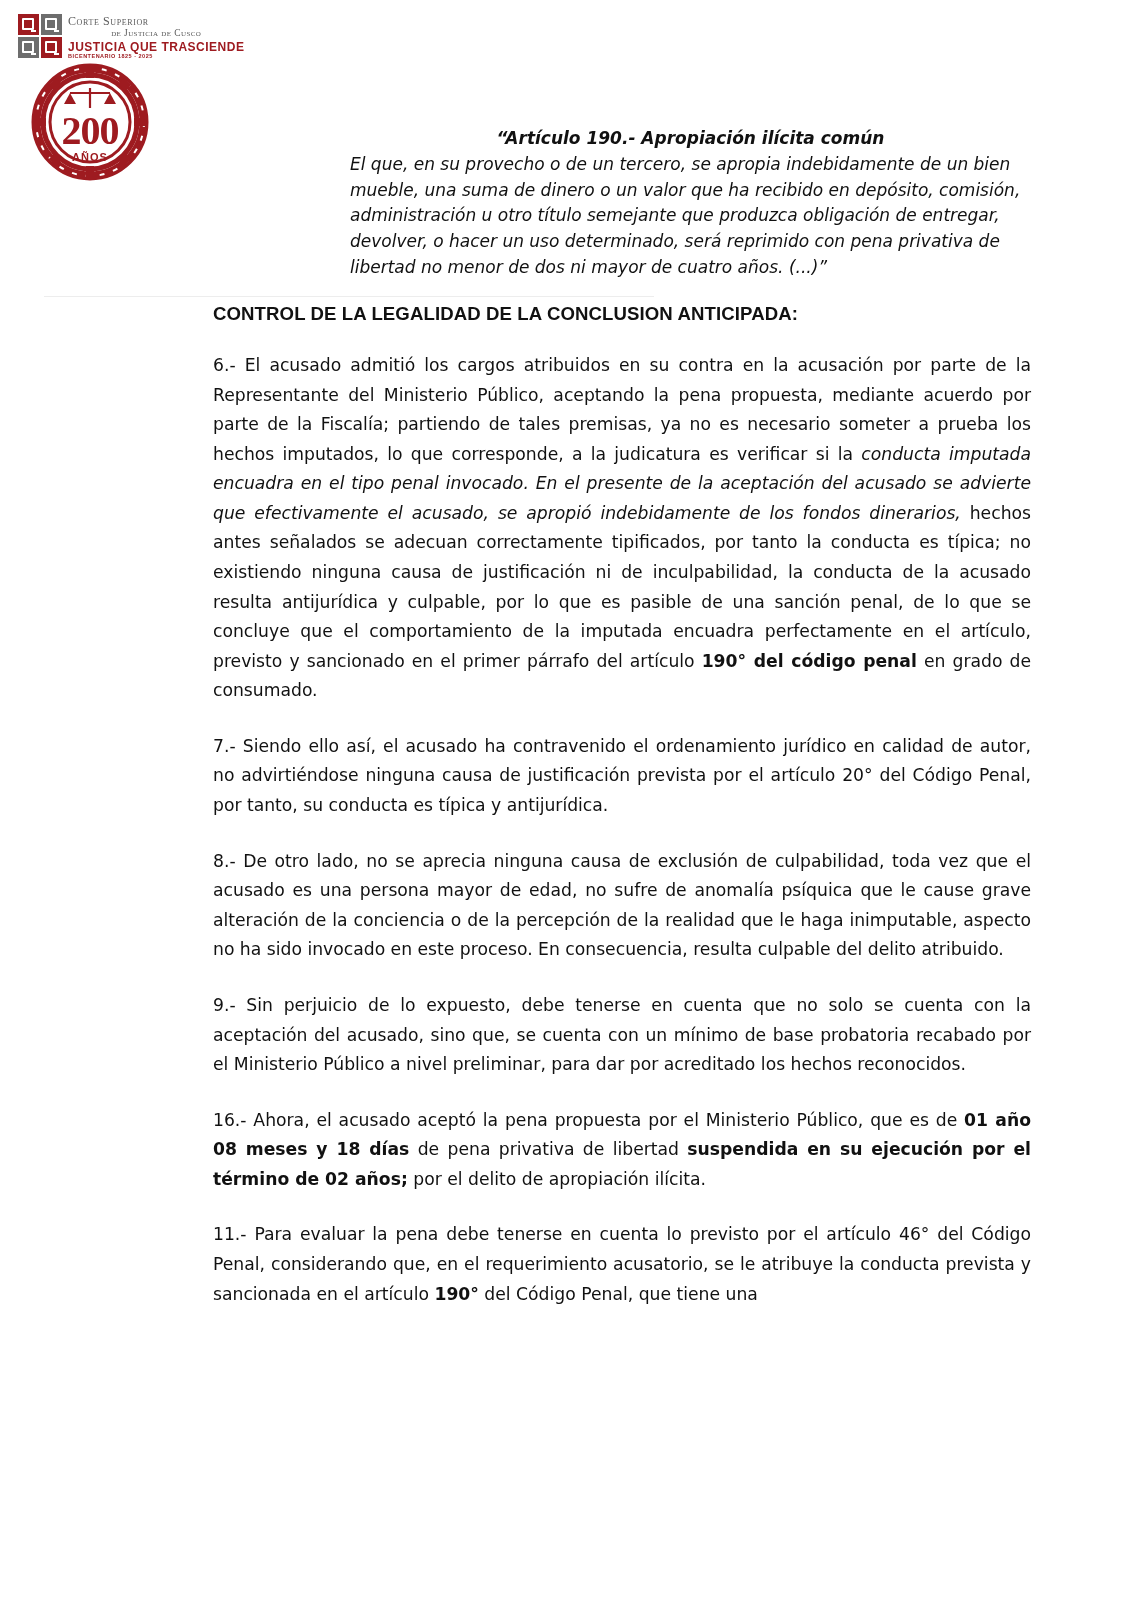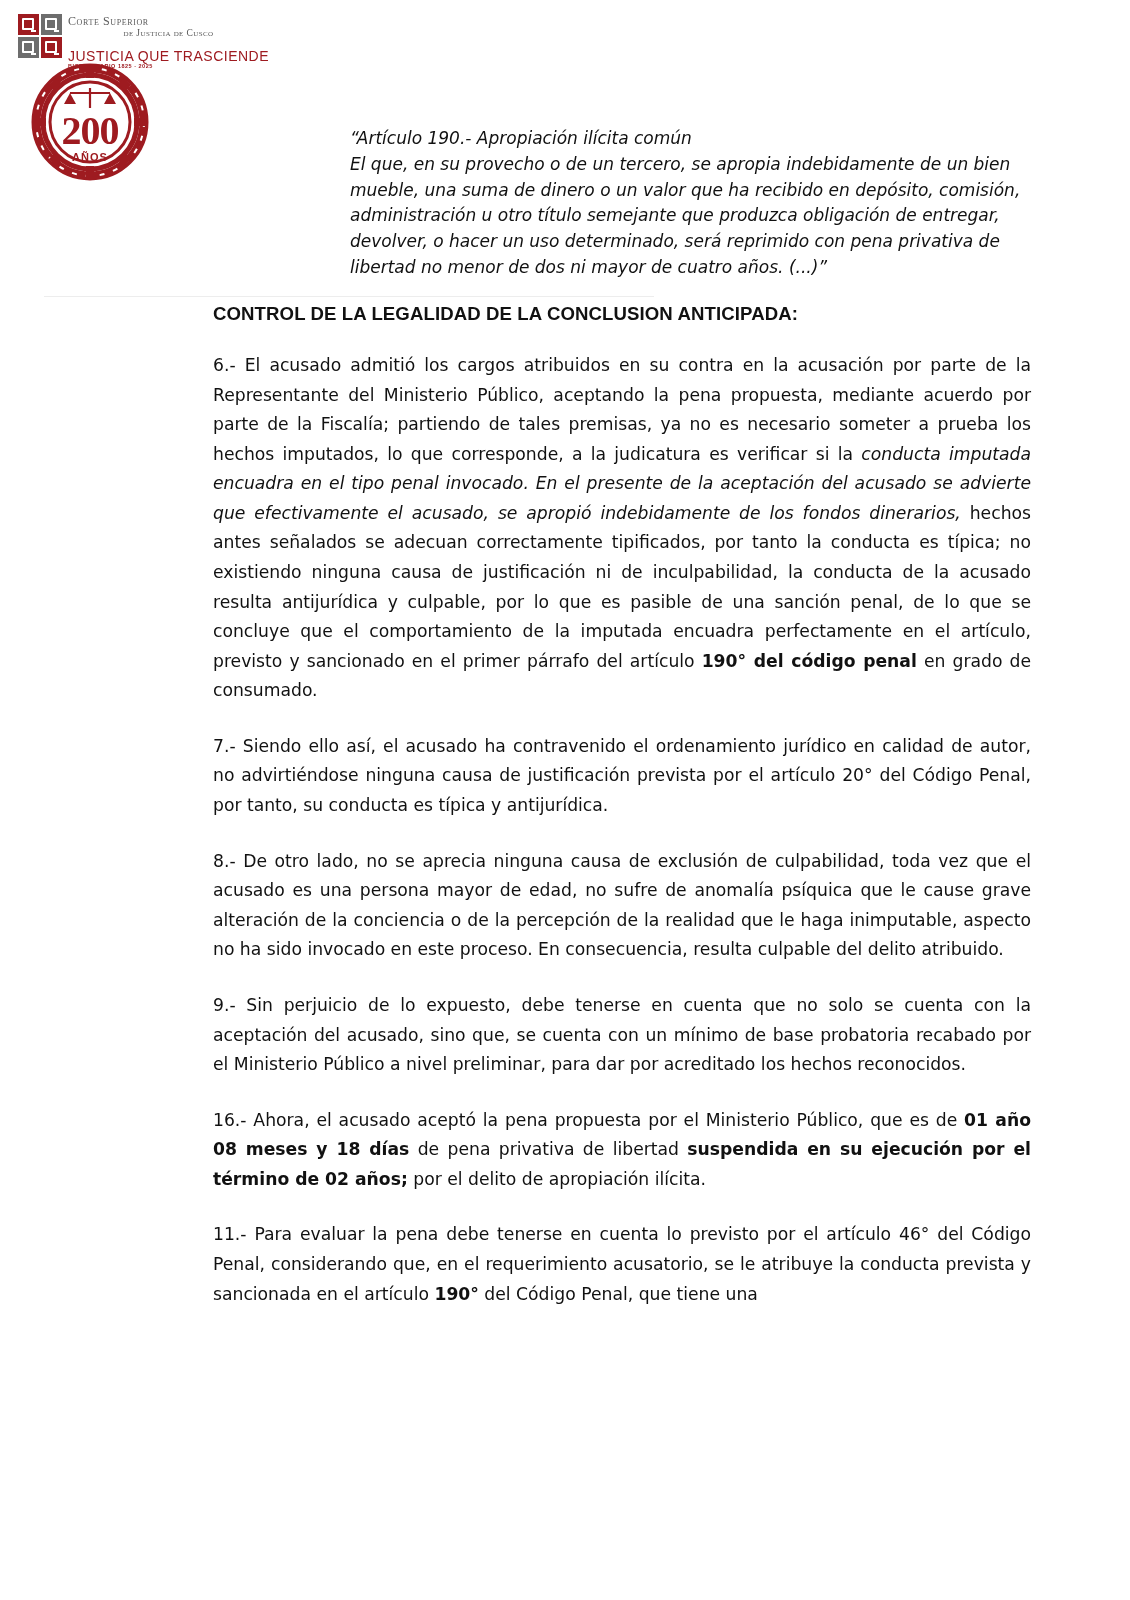--- a/index.html
+++ b/index.html
@@ -80,26 +80,26 @@
     font-size: 9.5px;
     letter-spacing: 0.4px;
     color: #5a5a5a;
     font-variant: small-caps;
     white-space: nowrap;
     margin-top: 1px;
     text-align: center;
   }
   .lh-l3 {
     font-family: "Liberation Sans", sans-serif;
-    font-size: 14px;
-    font-weight: normal;
+    font-size: 12px;
+    font-weight: bold;
     letter-spacing: 0.5px;
     color: #9e1b20;
     white-space: nowrap;
-    margin-top: 10px;
+    margin-top: 2px;
   }
   .lh-l4 {
     font-family: "Liberation Sans", sans-serif;
     font-size: 5.5px;
     font-weight: bold;
     letter-spacing: 0.5px;
     color: #9e1b20;
     white-space: nowrap;
     margin-top: 1px;
   }
@@ -136,23 +136,24 @@
   .quote-block {
     margin: 14px 0 18px 0;
     padding-left: 137px;
     font-family: "DejaVu Sans", sans-serif;
     font-size: 17px;
     line-height: 1.52;
     color: #111111;
     font-style: italic;
   }
   .quote-title {
-    font-weight: normal;
+    font-weight: bold;
     font-style: italic;
     display: block;
+    text-align: center;
   }
   .quote-text {
     display: block;
     font-style: italic;
   }
 
   h2.section-heading {
     margin: 22px 0 26px 0;
     font-family: "Liberation Sans", sans-serif;
     font-size: 18.6px;

